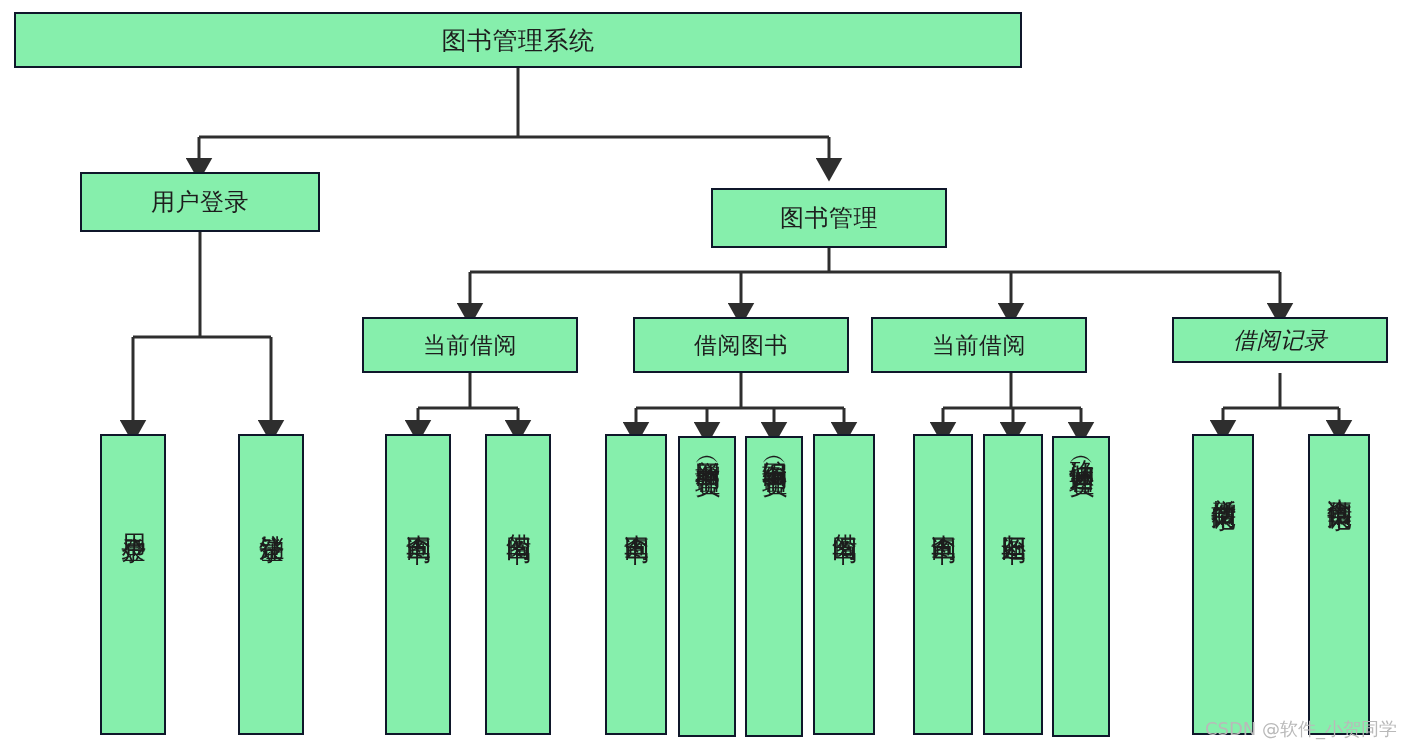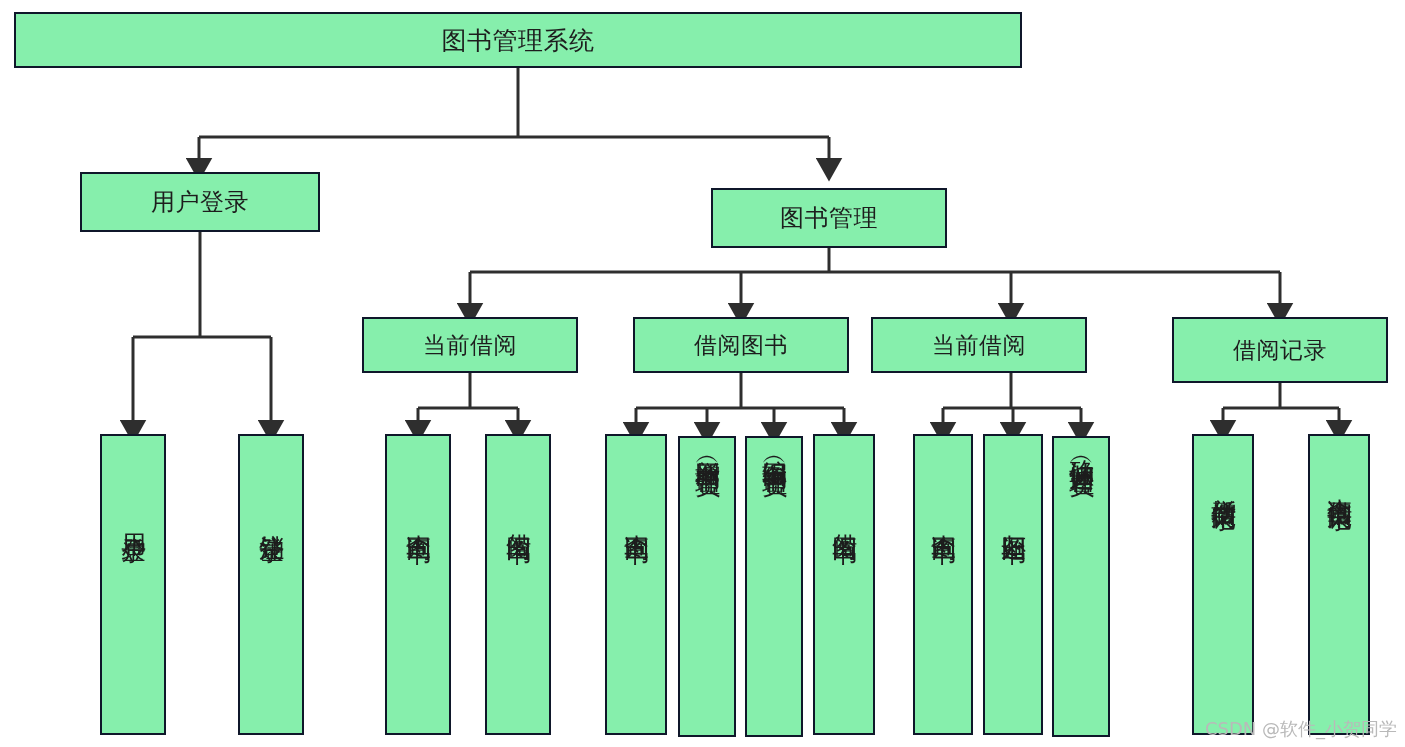--- a/index.html
+++ b/index.html
@@ -143,21 +143,21 @@
 
   <div class="node node-l2" style="left: 362px; top: 317px; width: 216px; height: 56px;">
     <span class="node-label">当前借阅</span>
   </div>
   <div class="node node-l2" style="left: 633px; top: 317px; width: 216px; height: 56px;">
     <span class="node-label">借阅图书</span>
   </div>
   <div class="node node-l2" style="left: 871px; top: 317px; width: 216px; height: 56px;">
     <span class="node-label">当前借阅</span>
   </div>
-  <div class="node node-l2" style="left: 1172px; top: 317px; width: 216px; height: 66px;">
+  <div class="node node-l2" style="left: 1172px; top: 317px; width: 216px; height: 46px; font-style: italic;">
     <span class="node-label">借阅记录</span>
   </div>
 
   <div class="node node-leaf leaf-mid" style="left: 100px; top: 434px; width: 66px; height: 301px;">
     <span class="node-label">用户登录</span>
   </div>
   <div class="node node-leaf leaf-mid" style="left: 238px; top: 434px; width: 66px; height: 301px;">
     <span class="node-label">注销登录</span>
   </div>
   <div class="node node-leaf leaf-mid" style="left: 385px; top: 434px; width: 66px; height: 301px;">

